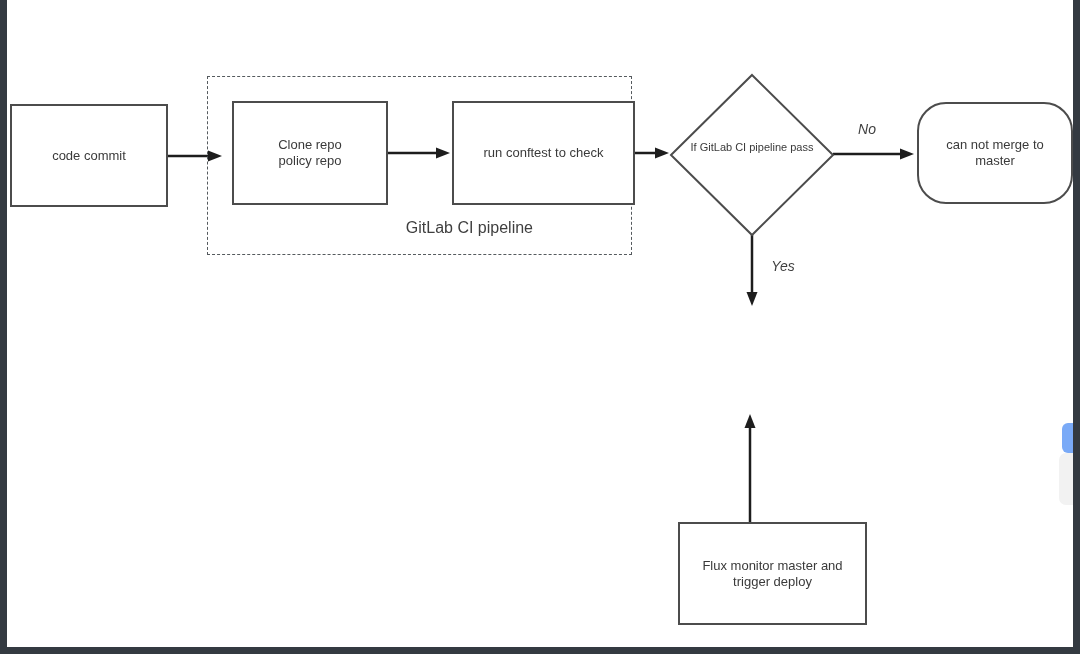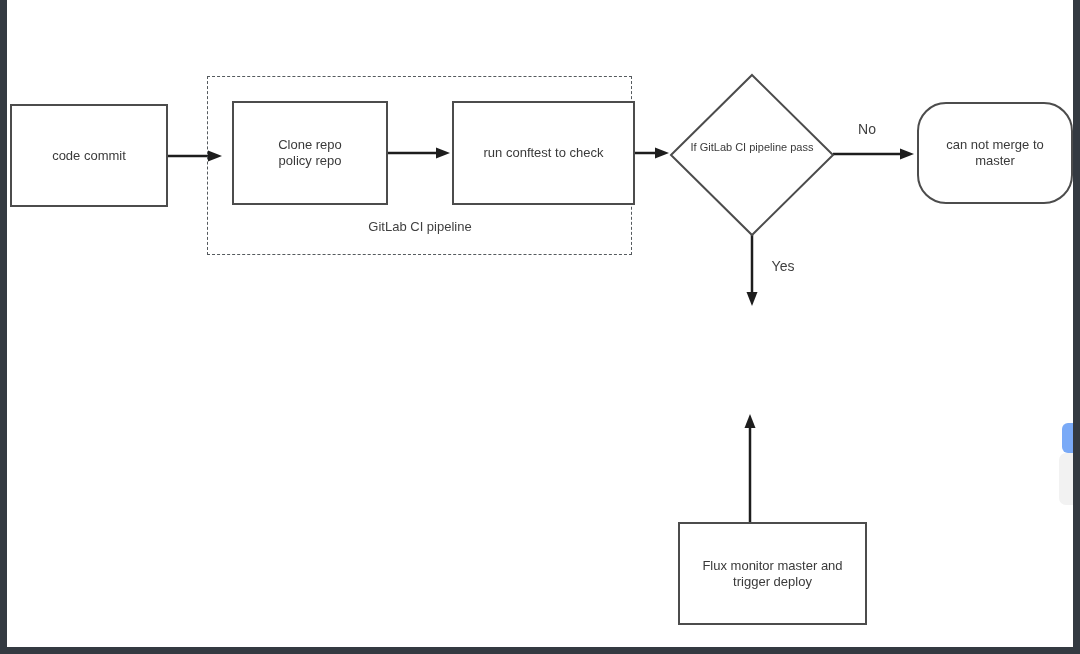--- a/index.html
+++ b/index.html
@@ -32,30 +32,30 @@
   .n-conftest{left:452px;top:101px;width:183px;height:104px;padding:0 24px;}
   .n-cannot{left:917px;top:102px;width:156px;height:102px;padding:0 10px;border-radius:29px;}
   .n-merge{left:672px;top:308px;width:155px;height:104px;}
   .n-flux{left:678px;top:522px;width:189px;height:103px;padding:10px 18px;}
   
   .group{
     position:absolute;left:207px;top:76px;width:425px;height:179px;
     border:1.5px dashed #555a5e;z-index:6;box-sizing:border-box;background:transparent;
   }
   .group-label{
-    position:absolute;left:307px;top:219px;width:226px;text-align:center;
-    font-size:13px;color:#3f3f3f;z-index:10;
+    position:absolute;left:307px;top:219px;width:226px;text-align:right;
+    font-size:16px;color:#3f3f3f;z-index:10;
   }
   
   .decision-text{
     position:absolute;left:672px;top:139px;width:160px;text-align:center;
     font-size:11px;line-height:16px;color:#3a3a3a;z-index:10;
   }
   
-  .edge-label{position:absolute;font-size:14px;color:#3f3f3f;z-index:10;text-align:center;}
+  .edge-label{position:absolute;font-size:14px;color:#3f3f3f;z-index:10;text-align:center;font-style:italic;}
   .lbl-no{left:850px;top:121px;width:34px;}
   .lbl-yes{left:766px;top:258px;width:34px;}
 </style>
 </head>
 <body>
 
 <div class="screen">
 
   <svg class="canvas" viewBox="0 0 1080 654">
     <g stroke="#1d1d1d" stroke-width="2.5" fill="none">

